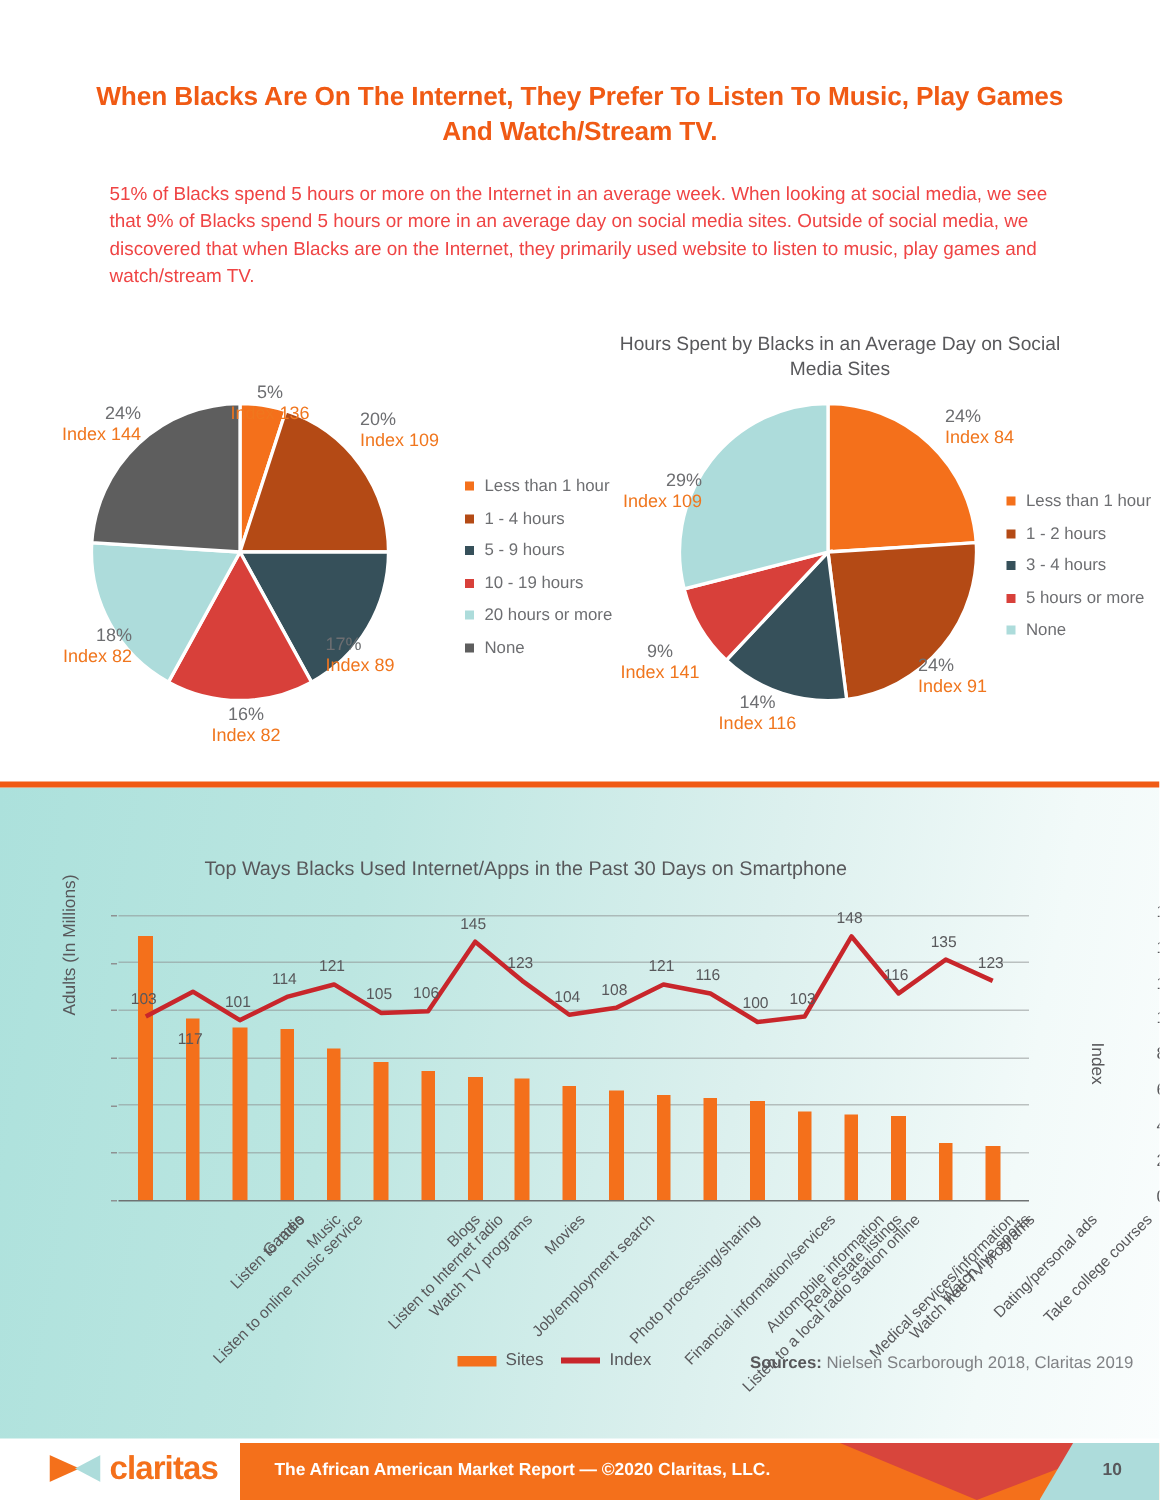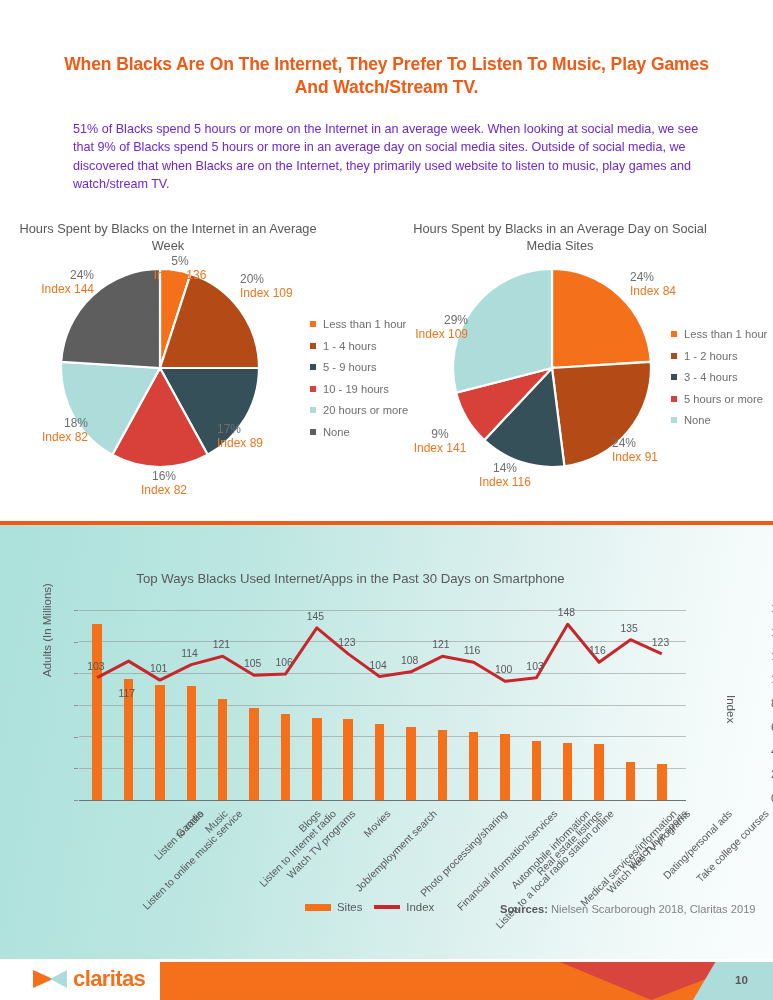--- a/index.html
+++ b/index.html
@@ -11,21 +11,21 @@
   .page{position:relative;width:773px;height:1000px;}
 
   
   .headline{
     position:absolute;left:60px;top:53px;width:653px;
     text-align:center;color:#F05A14;font-weight:bold;font-size:17.5px;
     line-height:23px;letter-spacing:-0.1px;
   }
   .intro{
     position:absolute;left:73px;top:120px;width:635px;
-    color:#6d28d9;font-size:12.6px;line-height:18.3px;
+    color:#ef4444;font-size:12.6px;line-height:18.3px;
   }
 
   
   .pie-block{position:absolute;left:0;top:210px;width:773px;height:305px;}
   .pie-title{
     position:absolute;text-align:center;color:#58585B;
     font-size:12.8px;line-height:17px;
   }
   .pie-wrap{position:absolute;}
   .pie-svg{display:block;}
@@ -95,21 +95,20 @@
 </head>
 <body>
 
 <div class="page">
 
   <div class="headline">When Blacks Are On The Internet, They Prefer To Listen To Music, Play Games And Watch/Stream TV.</div>
   <div class="intro">51% of Blacks spend 5 hours or more on the Internet in an average week. When looking at social media, we see that 9% of Blacks spend 5 hours or more in an average day on social media sites. Outside of social media, we discovered that when Blacks are on the Internet, they primarily used website to listen to music, play games and watch/stream TV.</div>
 
   <div class="pie-block">
 
-    <div class="pie-title" style="left:18px;top:10px;width:300px;">Hours Spent by Blacks on the Internet in an Average Week</div>
 
     <div class="pie-wrap" style="left:60px;top:58px;">
       <svg class="pie-svg" width="200" height="200" viewBox="0 0 200 200">
         <g id="pie1-slices">
             <path d="M 100 100 L 100 1 A 99 99 0 0 1 130.5926824431198 5.845404886779804 Z" fill="#F4701B" stroke="#ffffff" stroke-width="2.2"></path>
             <path d="M 100 100 L 130.5926824431198 5.845404886779804 A 99 99 0 0 1 199 100 Z" fill="#B44A15" stroke="#ffffff" stroke-width="2.2"></path>
             <path d="M 100 100 L 199 100 A 99 99 0 0 1 147.6936137360698 186.75436132434248 Z" fill="#36505A" stroke="#ffffff" stroke-width="2.2"></path>
             <path d="M 100 100 L 147.6936137360698 186.75436132434248 A 99 99 0 0 1 52.30638626393017 186.75436132434248 Z" fill="#D8403A" stroke="#ffffff" stroke-width="2.2"></path>
             <path d="M 100 100 L 52.30638626393017 186.75436132434248 A 99 99 0 0 1 1.195353885601122 93.78373856659798 Z" fill="#ADDCDB" stroke="#ffffff" stroke-width="2.2"></path>
             <path d="M 100 100 L 1.195353885601122 93.78373856659798 A 99 99 0 0 1 99.99999999999999 1 Z" fill="#5E5E5E" stroke="#ffffff" stroke-width="2.2"></path>
@@ -343,16 +342,17 @@
     <div class="foot-teal"></div>
     <div class="logo">
       <span class="logo-mark">
         <svg width="34" height="22" viewBox="0 0 34 22">
           <polygon points="0,2 20,11 0,20" fill="#F4701B"></polygon>
           <polygon points="34,2 34,20 17,11" fill="#ADDCDB"></polygon>
         </svg>
       </span>
       <span class="logo-word">claritas</span>
     </div>
+    <div class="foot-text">The African American Market Report — ©2020 Claritas, LLC.</div>
     <div class="pagenum">10</div>
   </div>
 
 </div>
 
 </body></html>

